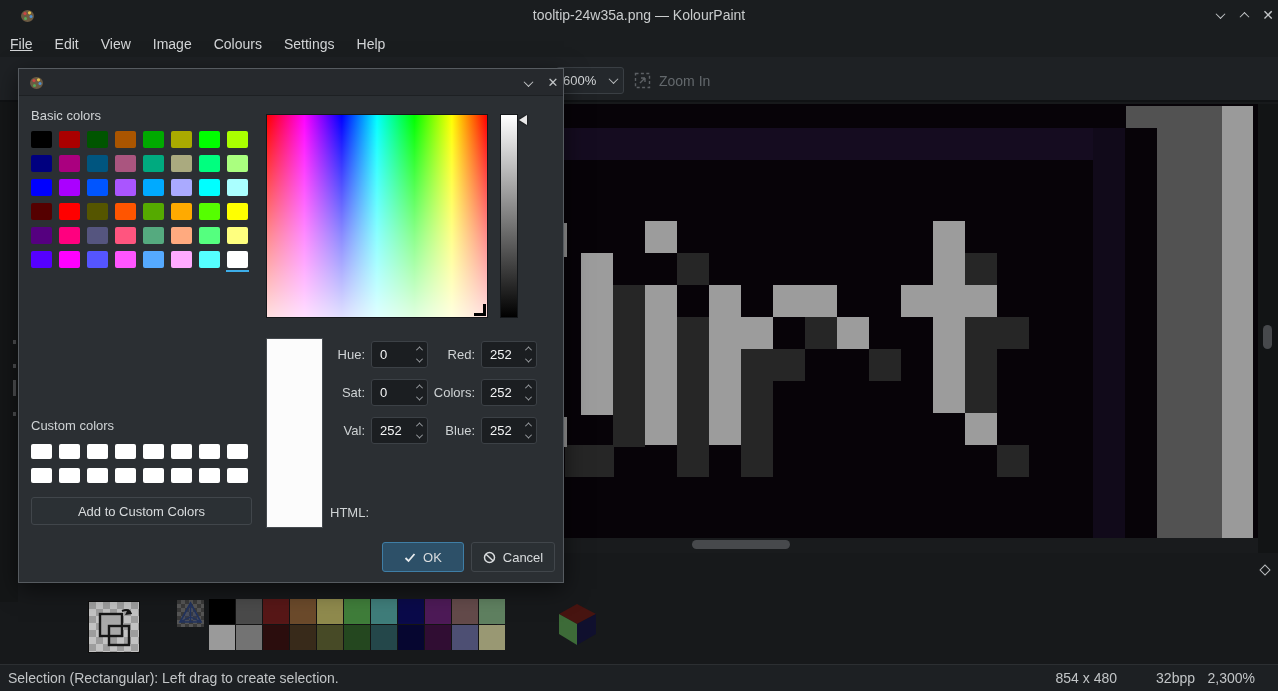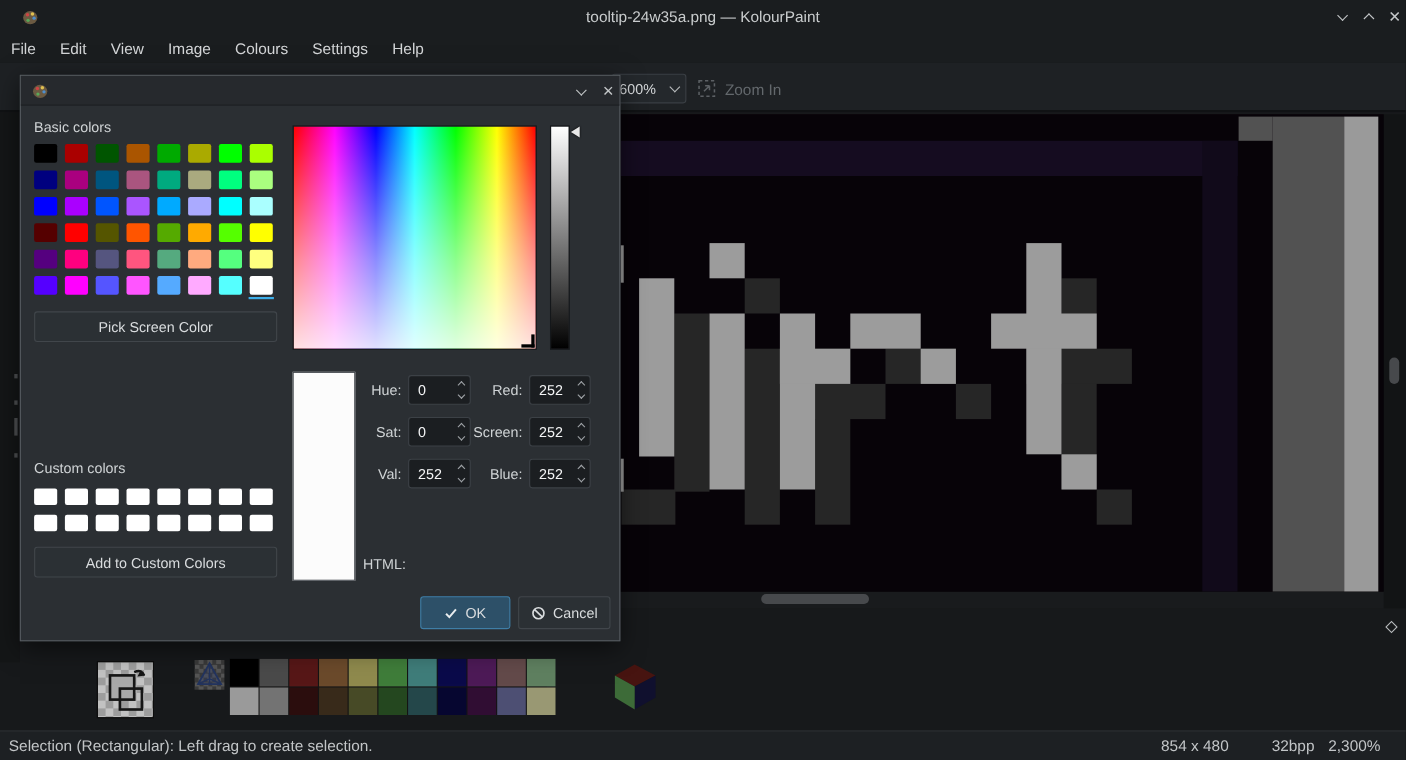--- a/index.html
+++ b/index.html
@@ -16,21 +16,21 @@
     justify-content:center; color:#c3c6c8; cursor:default; }
   .chev { display:inline-block; width:7px; height:7px; }
   .chev.up { border-left:1.6px solid currentColor; border-top:1.6px solid currentColor; transform:rotate(45deg) translate(1px,1px); }
   .chev.down { border-right:1.6px solid currentColor; border-bottom:1.6px solid currentColor; transform:rotate(45deg) translate(-1px,-1px); }
   .xglyph { font-size:14px; line-height:14px; color:#c3c6c8; }
 
   
   #menubar { position:absolute; left:0; top:30px; width:1278px; height:27px; background:#1a1d1f;
     display:flex; align-items:center; padding-left:10px; }
   .menu-item { color:#d3d5d7; font-size:14px; padding:3px 11px; }
-  .menu-item:first-child { padding-left:0; padding-right:11px; }
+  .menu-item:first-child { padding-left:0; padding-right:11px;text-decoration:underline; }
 
   
   #toolbar { position:absolute; left:0; top:57px; width:1278px; height:45px; background:#1e2124;
     border-bottom:2px solid #101214; }
   #zoom-combo { position:absolute; left:556px; top:10px; width:68px; height:27px; background:#24282c;
     border:1px solid #3a3f44; border-radius:3px; color:#d6d9db; font-size:13px;
     display:flex; align-items:center; padding:0 6px; }
   #zoom-combo .val { flex:1; }
   #zoom-in-btn { position:absolute; left:634px; top:10px; height:27px; display:flex; align-items:center;
     gap:8px; color:#63686c; font-size:14px; }
@@ -332,23 +332,20 @@
         <div class="bswatch" style="background: rgb(85, 0, 255);"></div>
         <div class="bswatch" style="background: rgb(255, 0, 255);"></div>
         <div class="bswatch" style="background: rgb(85, 85, 255);"></div>
         <div class="bswatch" style="background: rgb(255, 85, 255);"></div>
         <div class="bswatch" style="background: rgb(85, 170, 255);"></div>
         <div class="bswatch" style="background: rgb(255, 170, 255);"></div>
         <div class="bswatch" style="background: rgb(85, 255, 255);"></div>
         <div class="bswatch selected" style="background: rgb(255, 255, 255);"></div>
       </div>
 
-    <div class="dlg-btn" id="pick-screen-btn">
-      <span>Pick Screen Color</span>
-    </div>
 
     <div id="gradient-box">
       <div id="gradient-cursor"></div>
     </div>
     <div id="value-slider"></div>
     <div id="slider-arrow"></div>
 
     <div class="dlg-label" style="left:12px;top:349px">Custom colors</div>
     <div id="custom-grid">
         <div class="cswatch" style="background: rgb(255, 255, 255);"></div>
@@ -395,21 +392,21 @@
 
     <div class="frow" style="left:247px;top:310px;width:290px">
       <span class="flabel" style="width:105px;padding-right:6px">Sat:</span>
       <div class="spin" style="width:57px">
         <input value="0" style="">
         <span class="spinbtns">
             <span class="chev up"></span>
             <span class="chev down"></span>
           </span>
       </div>
-      <span class="flabel" style="width:53px;padding-right:6px">Screen:</span>
+      <span class="flabel" style="width:53px;padding-right:6px">Colors:</span>
       <div class="spin" style="width:56px">
         <input value="252" style="">
         <span class="spinbtns">
             <span class="chev up"></span>
             <span class="chev down"></span>
           </span>
       </div>
     </div>
 
     <div class="frow" style="left:247px;top:348px;width:290px">

